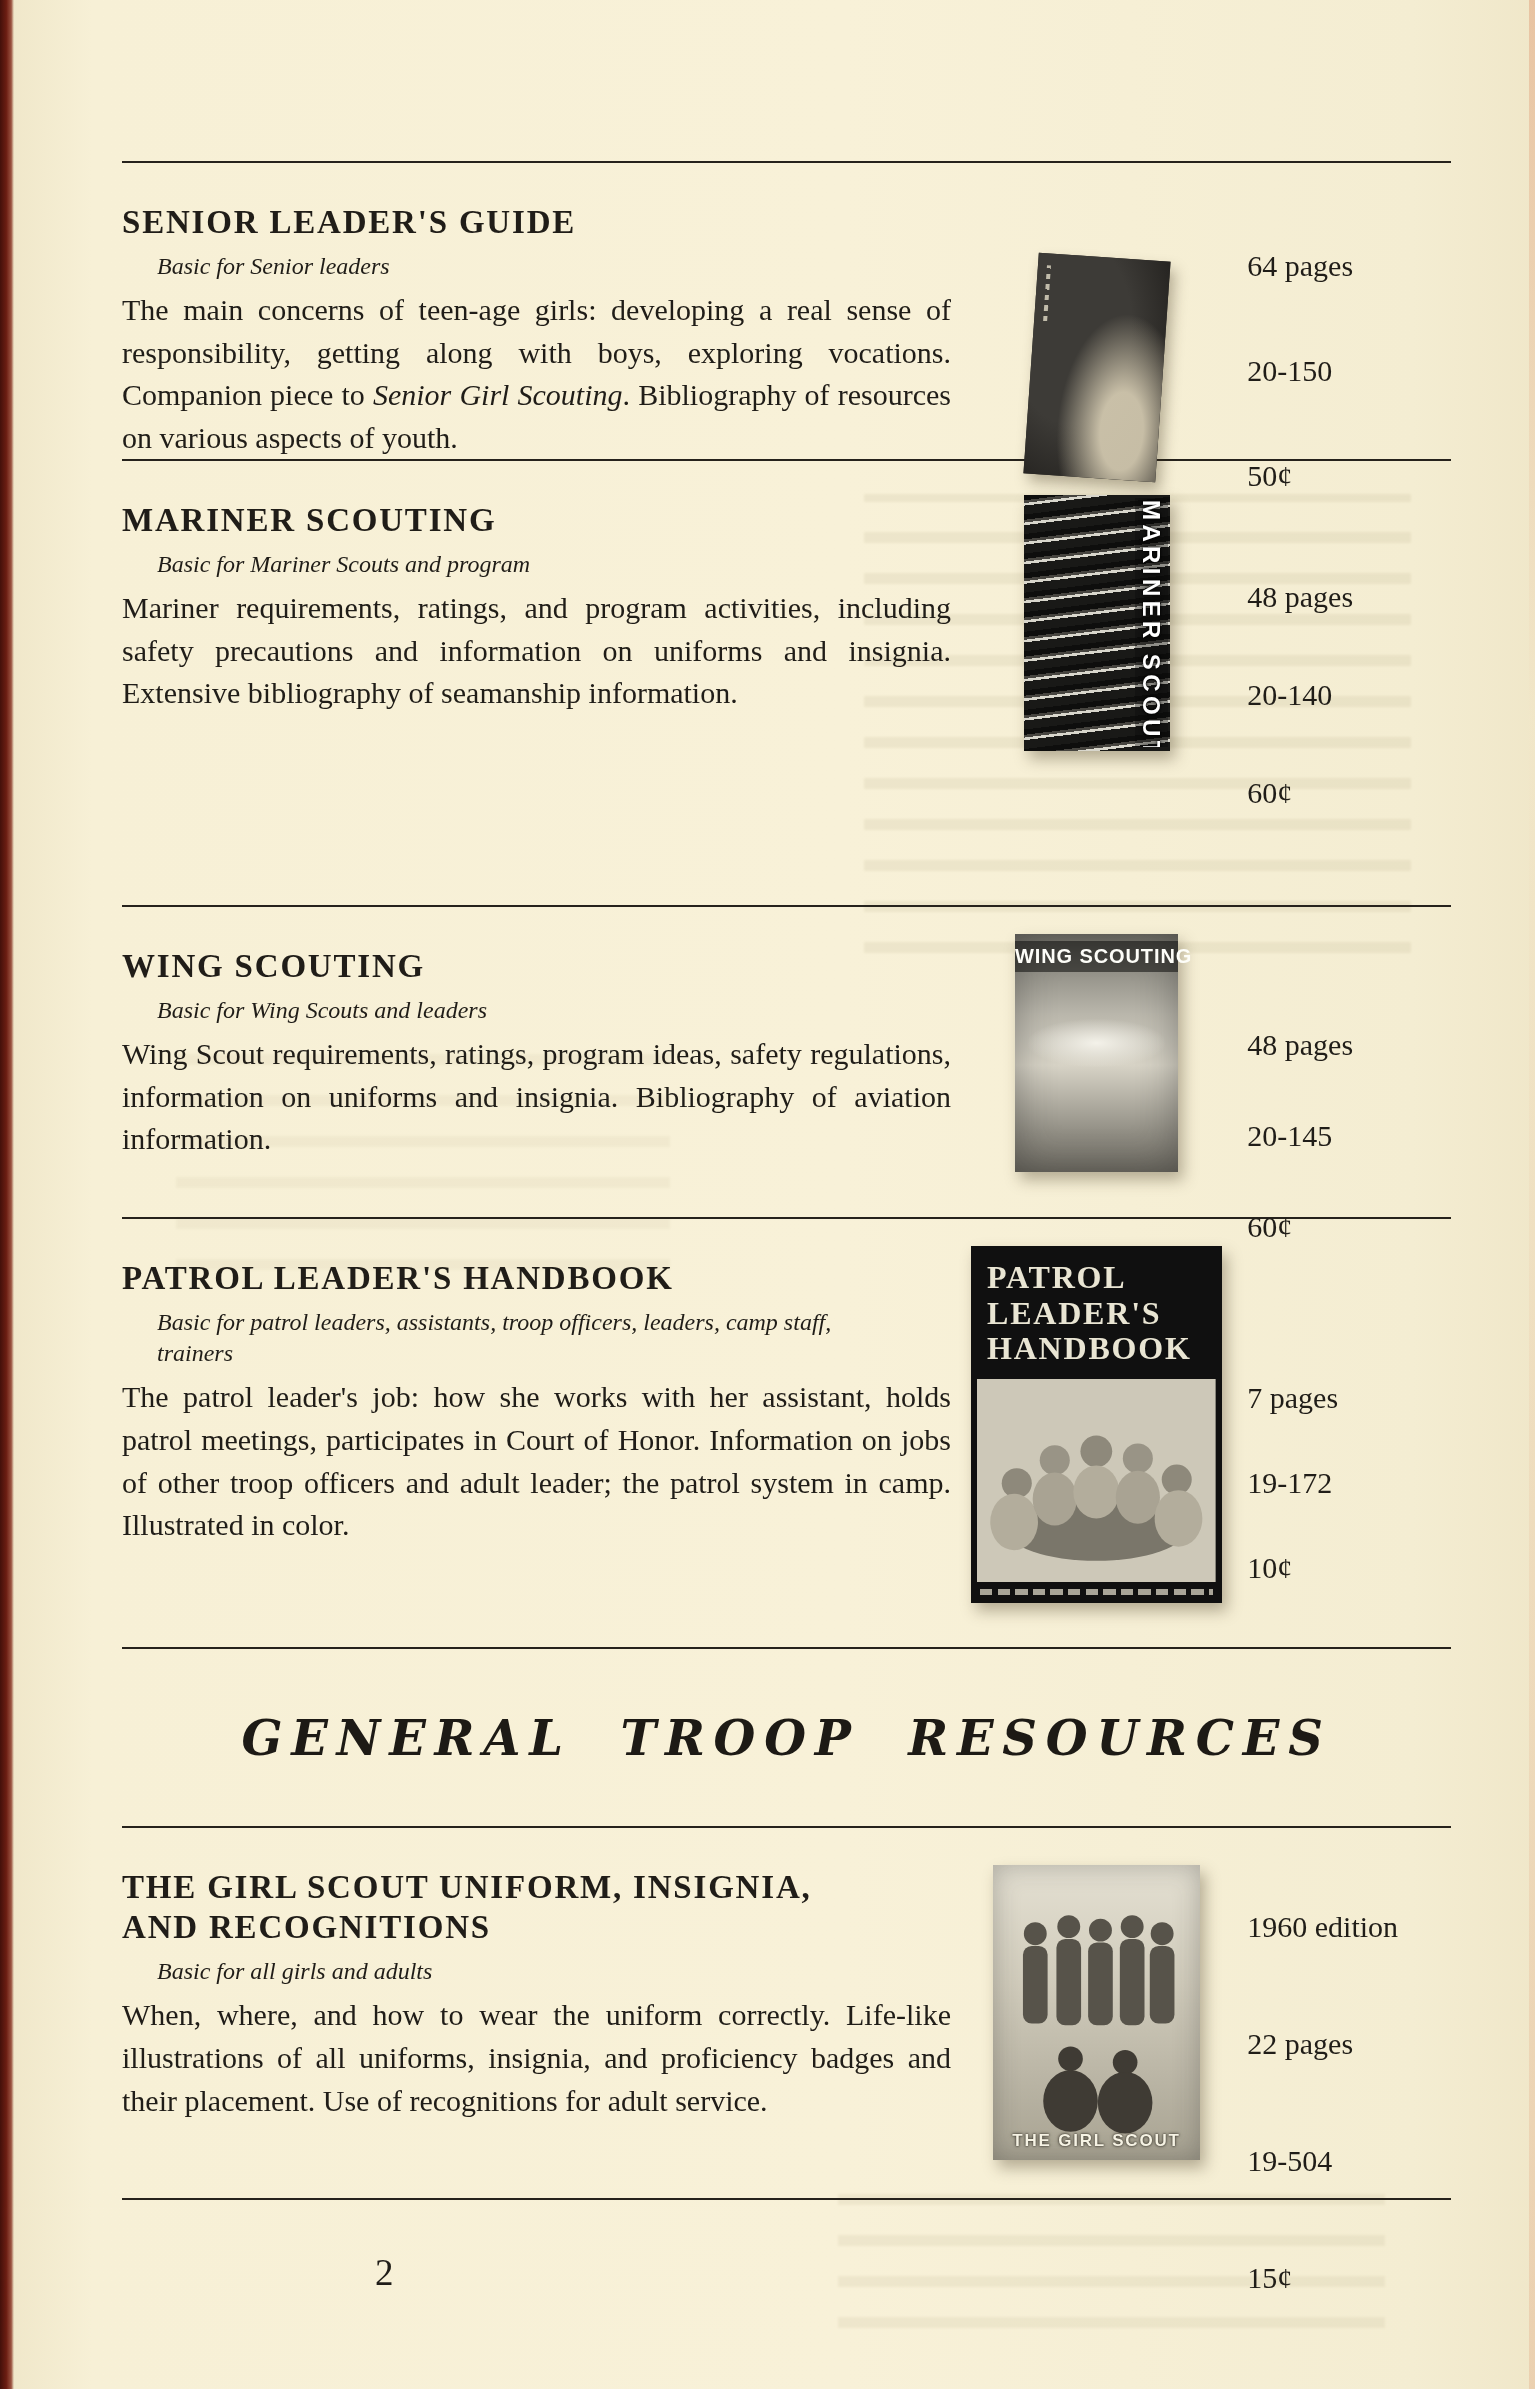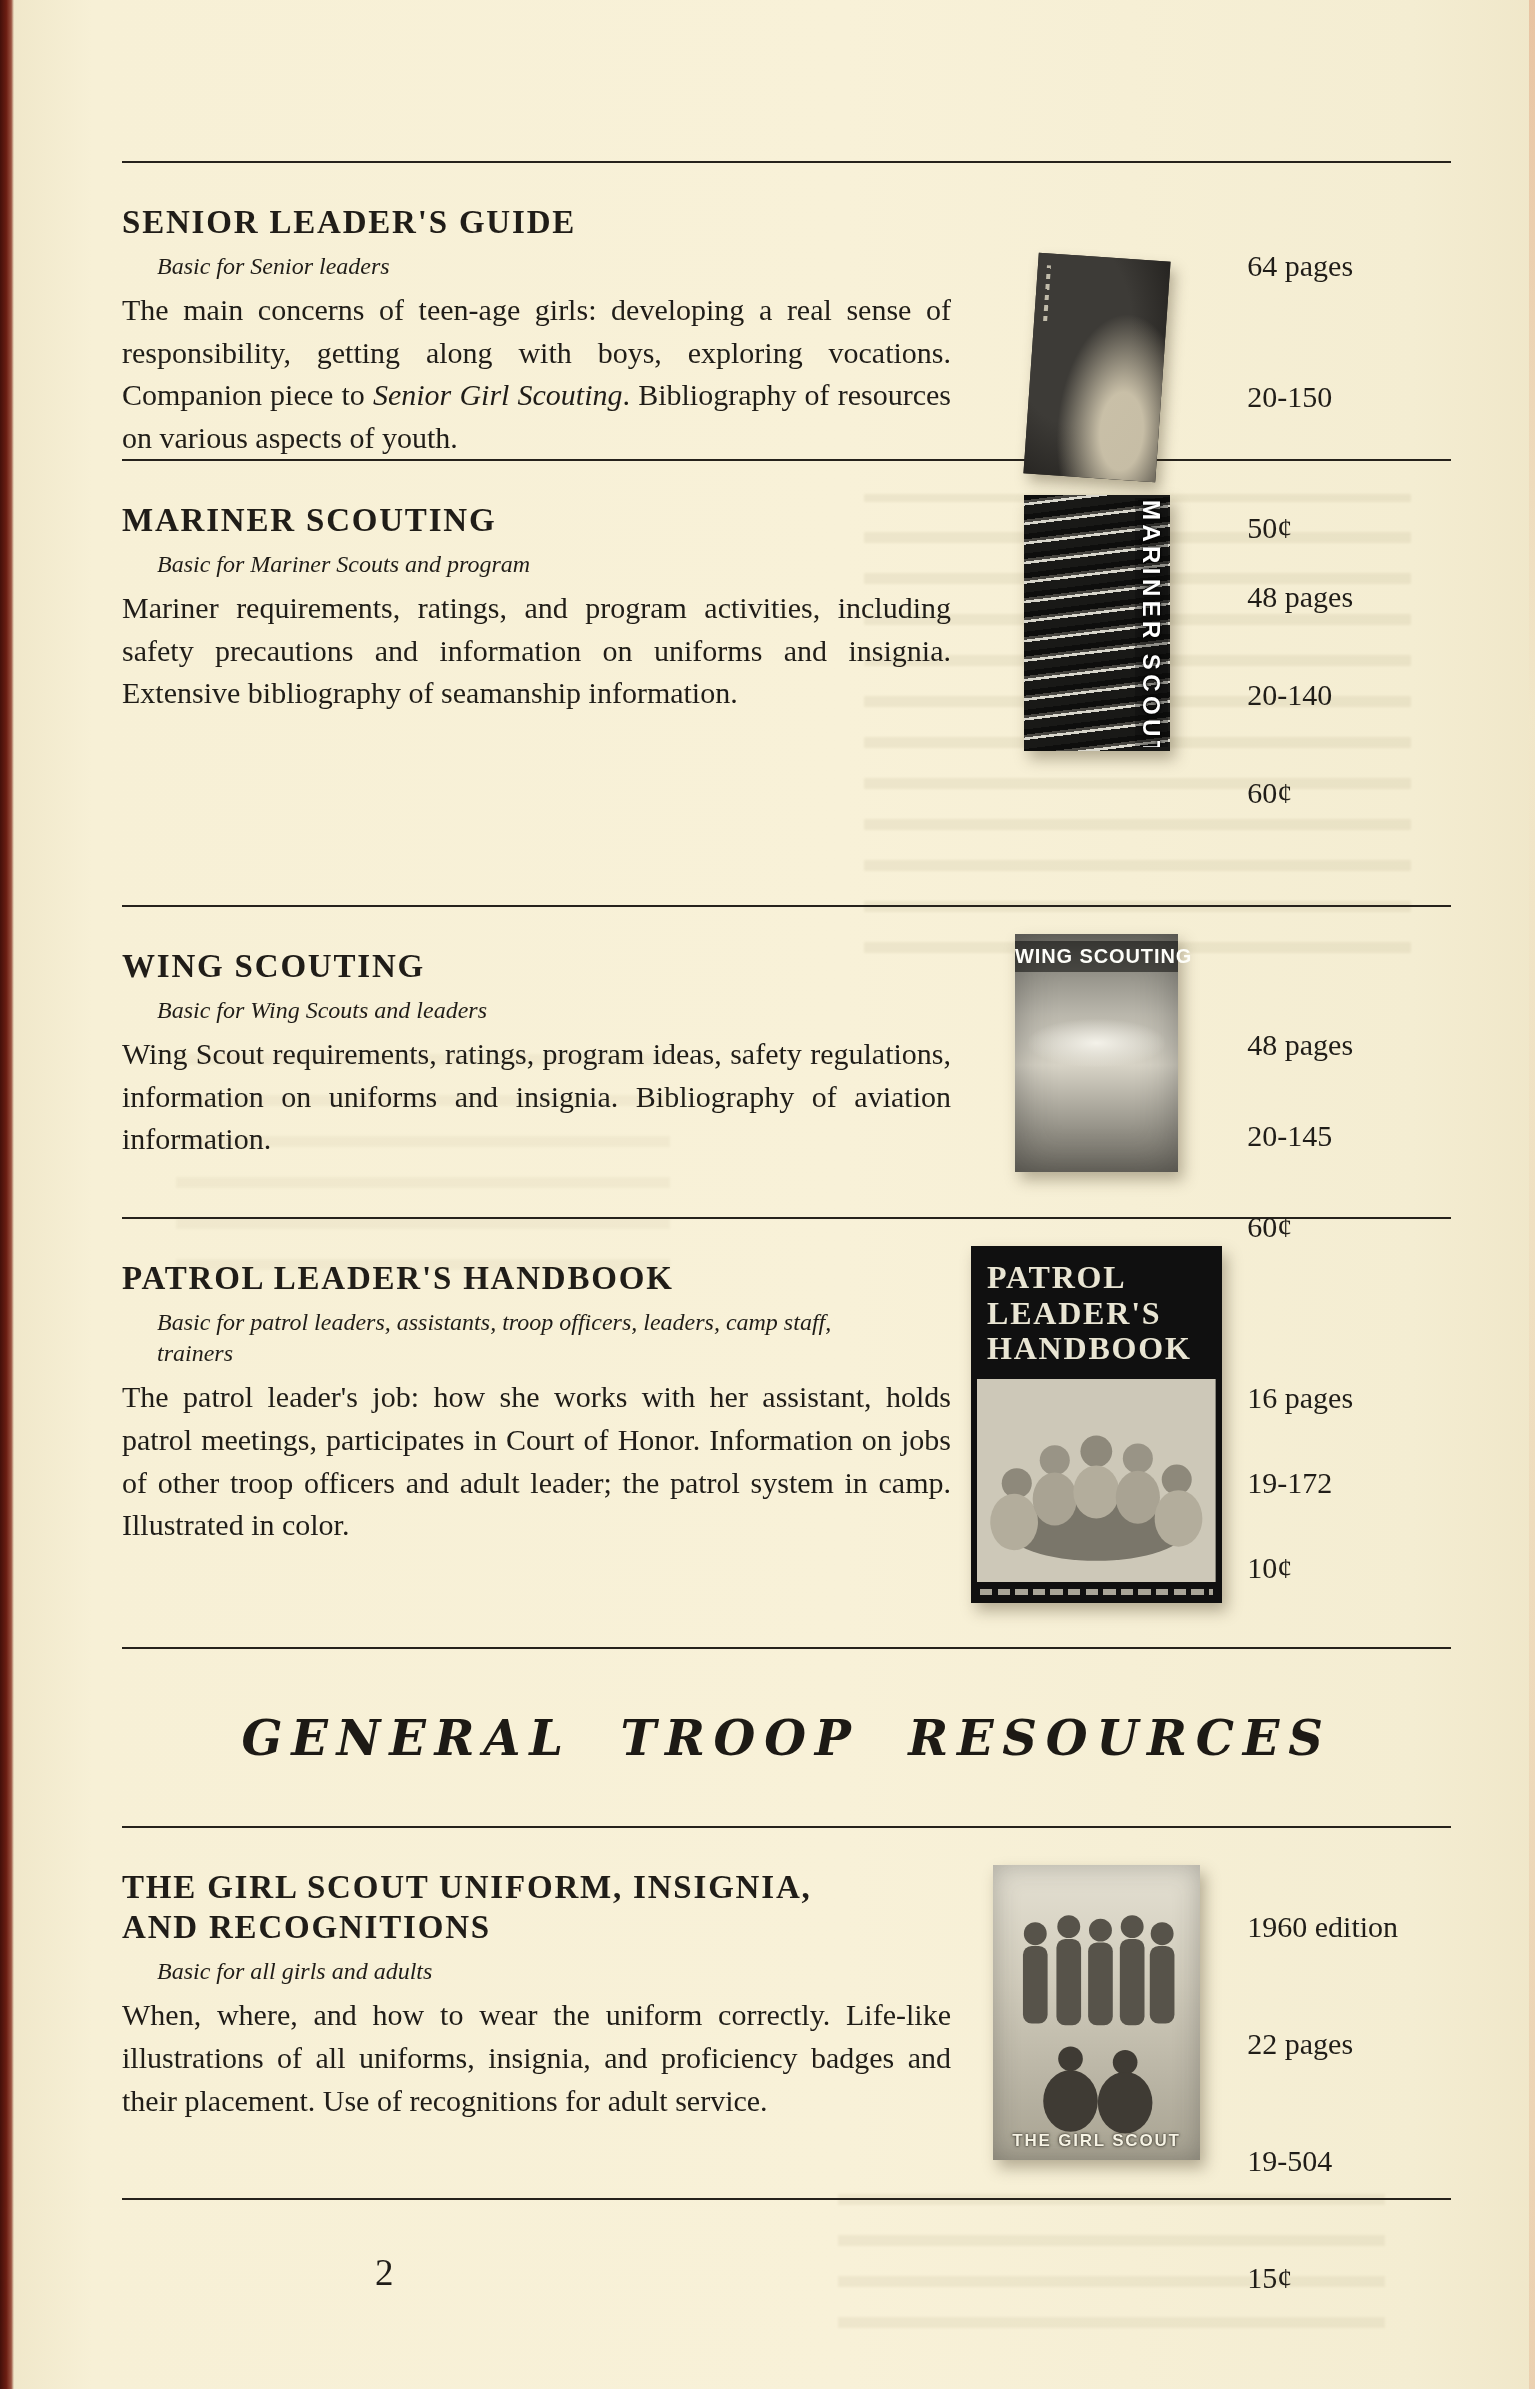--- a/index.html
+++ b/index.html
@@ -51,21 +51,21 @@
     font-size:30px; line-height:1.42; text-align:justify;
   }
   .entry-desc .it { font-style:italic; }
 
   .entry-cover { width:291px; display:flex; justify-content:center; align-items:flex-start; }
 
   .entry-meta {
     flex:1; display:flex; flex-direction:column; font-size:30px; line-height:1.2;
     padding-left:5.3px;
   }
-  .e1 .entry-meta { padding-top:46px; gap:95px; }
+  .e1 .entry-meta { padding-top:46px; gap:69px; }
   .e2 .entry-meta { padding-top:79px; gap:62px; }
   .e3 .entry-meta { padding-top:81px; gap:55px; }
   .e4 .entry-meta { padding-top:122px; gap:49px; }
   .e5 .entry-meta { padding-top:42px; gap:81px; }
 
   
   .cover { position:relative; box-shadow: 5.3px 8px 14px rgba(60,48,25,.35); }
 
   .cover-senior {
     width:132px; height:221px; margin-top:55px; transform:rotate(4deg);
@@ -240,21 +240,21 @@
               <ellipse cx="42" cy="162" rx="27" ry="32" fill="#b3ad9c"></ellipse>
               <ellipse cx="88" cy="136" rx="25" ry="30" fill="#a9a393"></ellipse>
               <ellipse cx="135" cy="128" rx="26" ry="30" fill="#b3ad9c"></ellipse>
               <ellipse cx="182" cy="134" rx="25" ry="30" fill="#a9a393"></ellipse>
               <ellipse cx="228" cy="158" rx="27" ry="32" fill="#b3ad9c"></ellipse>
             </svg>
           </div>
         </div>
       </div>
       <div class="entry-meta">
-        <div>16 pages</div>
+        <div>7 pages</div>
         <div>19-172</div>
         <div>10¢</div>
       </div>
     </section>
 
     <hr class="rule">
 
     <div class="section-heading-block">
       <h1 class="section-heading">GENERAL TROOP RESOURCES</h1>
     </div>

